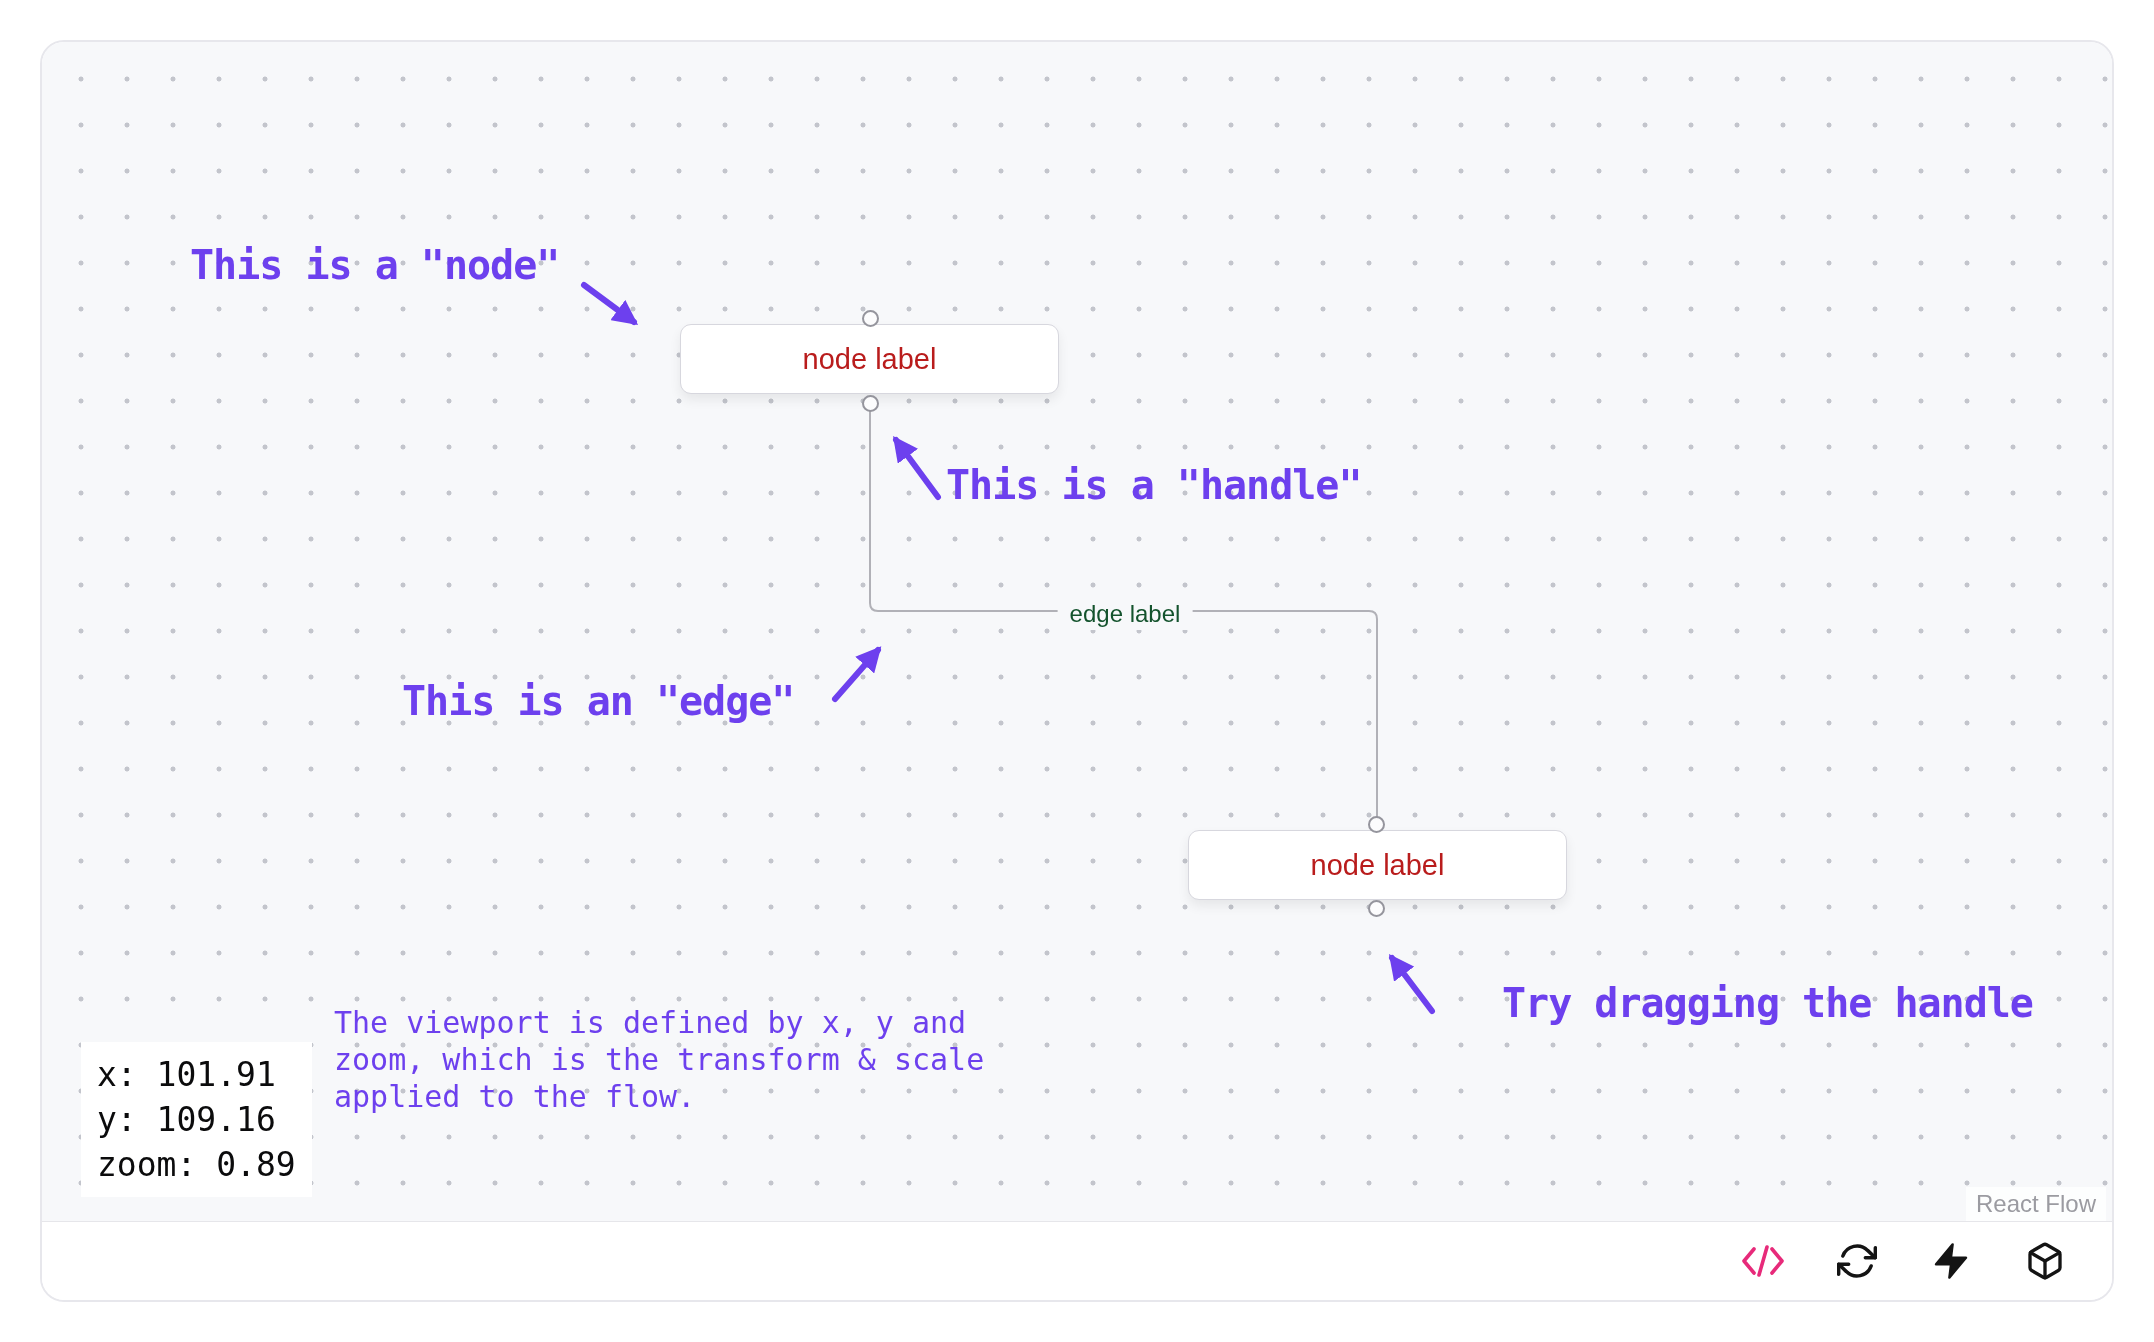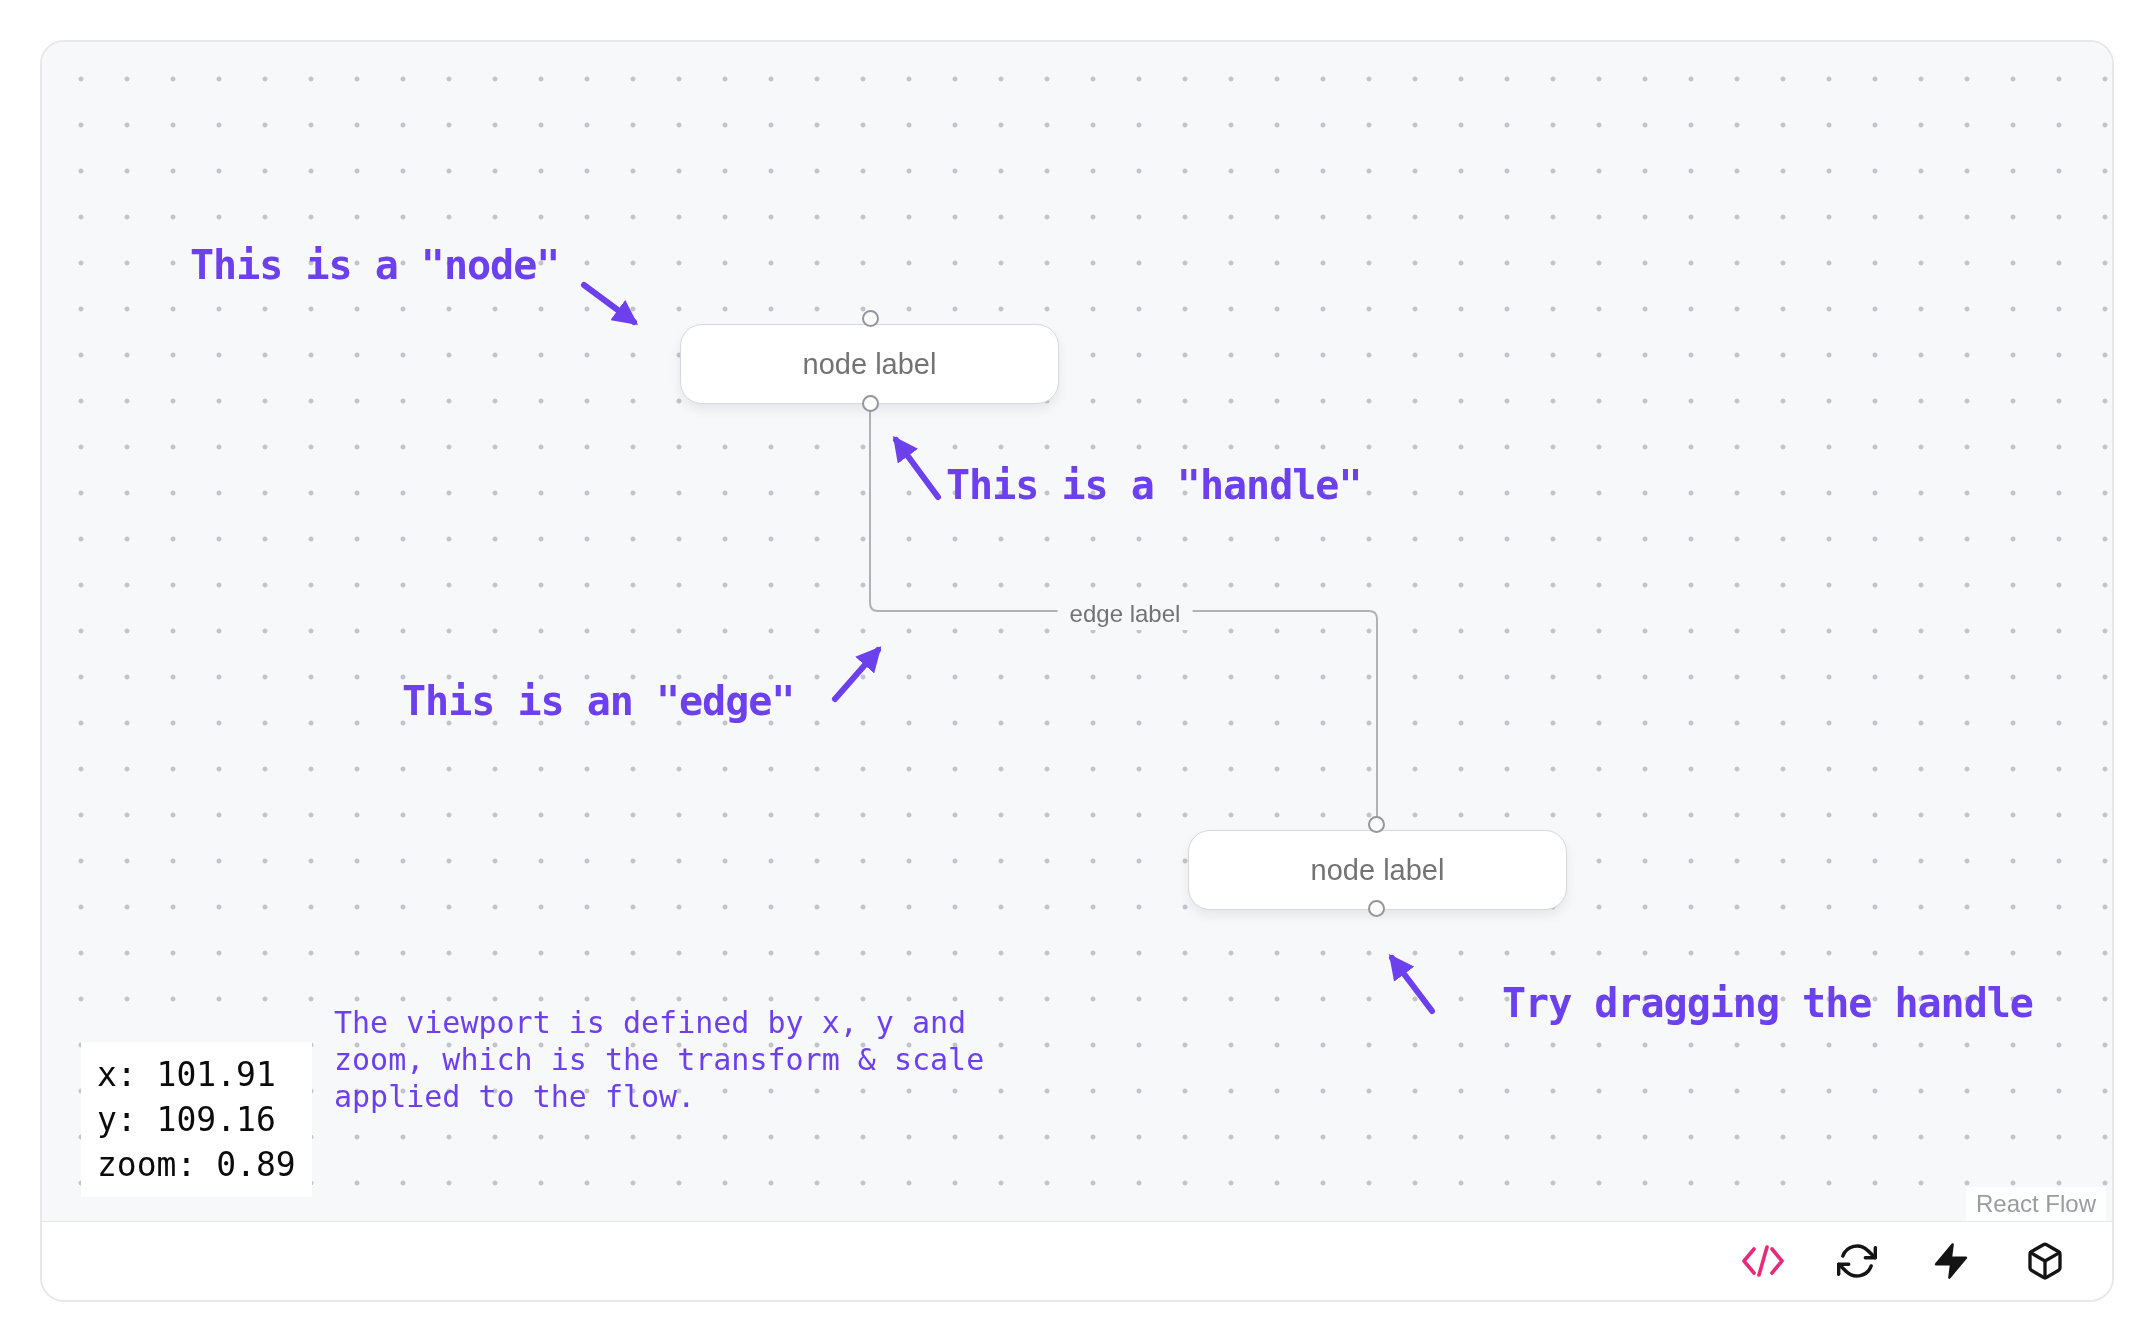--- a/index.html
+++ b/index.html
@@ -17,41 +17,41 @@
   }
   .flow{
     position:absolute;left:0;top:0;right:0;height:1183px;
     background-color:#f7f8fa;
     background-image:radial-gradient(circle,#c3c5cc 2.2px,transparent 2.8px);
     background-size:46px 46px;
     background-position:16px 14px;
   }
   .overlay{position:absolute;inset:0;pointer-events:none;}
   .node{
-    position:absolute;width:379px;height:80px;
-    background:#ffffff;border:1px solid #d7d7de;border-radius:22px;
+    position:absolute;width:379px;height:70px;
+    background:#ffffff;border:1px solid #d7d7de;border-radius:11px;
     display:flex;align-items:center;justify-content:center;
-    font-size:29px;color:#737373;
+    font-size:29px;color:#b91c1c;
     box-shadow:0 6px 12px rgba(0,0,0,.07);
     box-sizing:border-box;cursor:grab;
   }
   .node1{left:638px;top:282px;}
   .node2{left:1146px;top:788px;}
   .handle{
     position:absolute;width:17px;height:17px;border-radius:50%;
     background:#fcfcfd;border:2.5px solid #95959d;box-sizing:border-box;
     cursor:crosshair;
   }
   .h1t{left:820px;top:268px;}
   .h1b{left:820px;top:353px;}
   .h2t{left:1326px;top:774px;}
   .h2b{left:1326px;top:858px;}
   .edge-label{
     position:absolute;left:1083px;top:572px;transform:translate(-50%,-50%);
-    background:#f7f8fa;padding:2px 12px;font-size:24px;color:#737373;
+    background:#f7f8fa;padding:2px 12px;font-size:24px;color:#14532d;
     white-space:nowrap;
   }
   .annotation{
     position:absolute;
     font-family:"DejaVu Sans Mono","Liberation Mono",monospace;
     font-size:40px;font-weight:600;letter-spacing:-1px;
     color:#6d40ee;white-space:nowrap;
   }
   .ann-node{left:148px;top:200px;}
   .ann-handle{left:904px;top:420px;}

